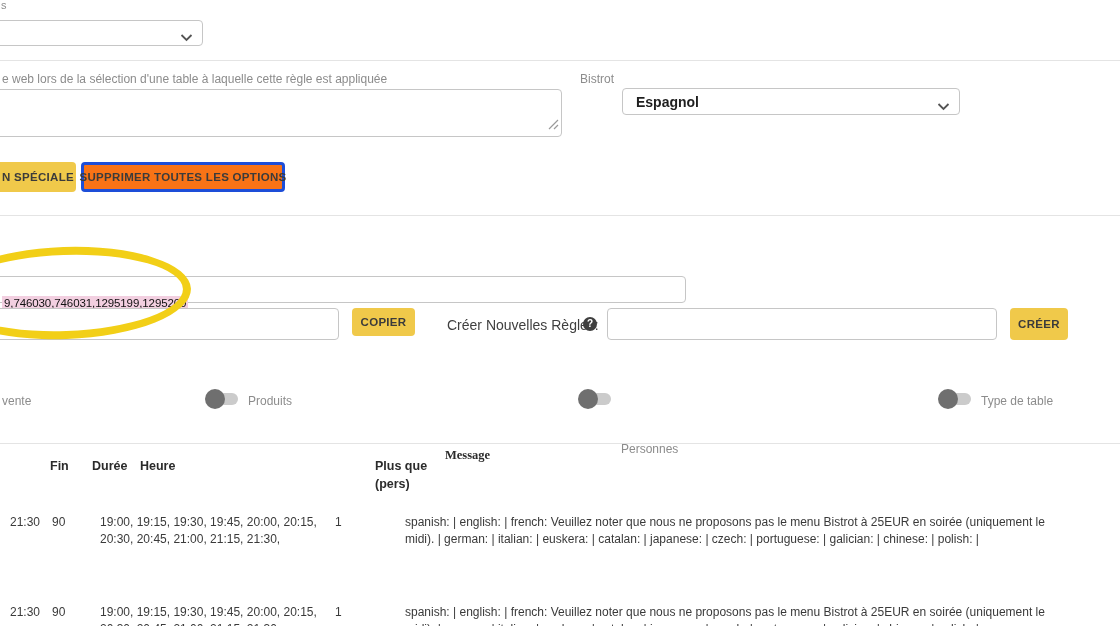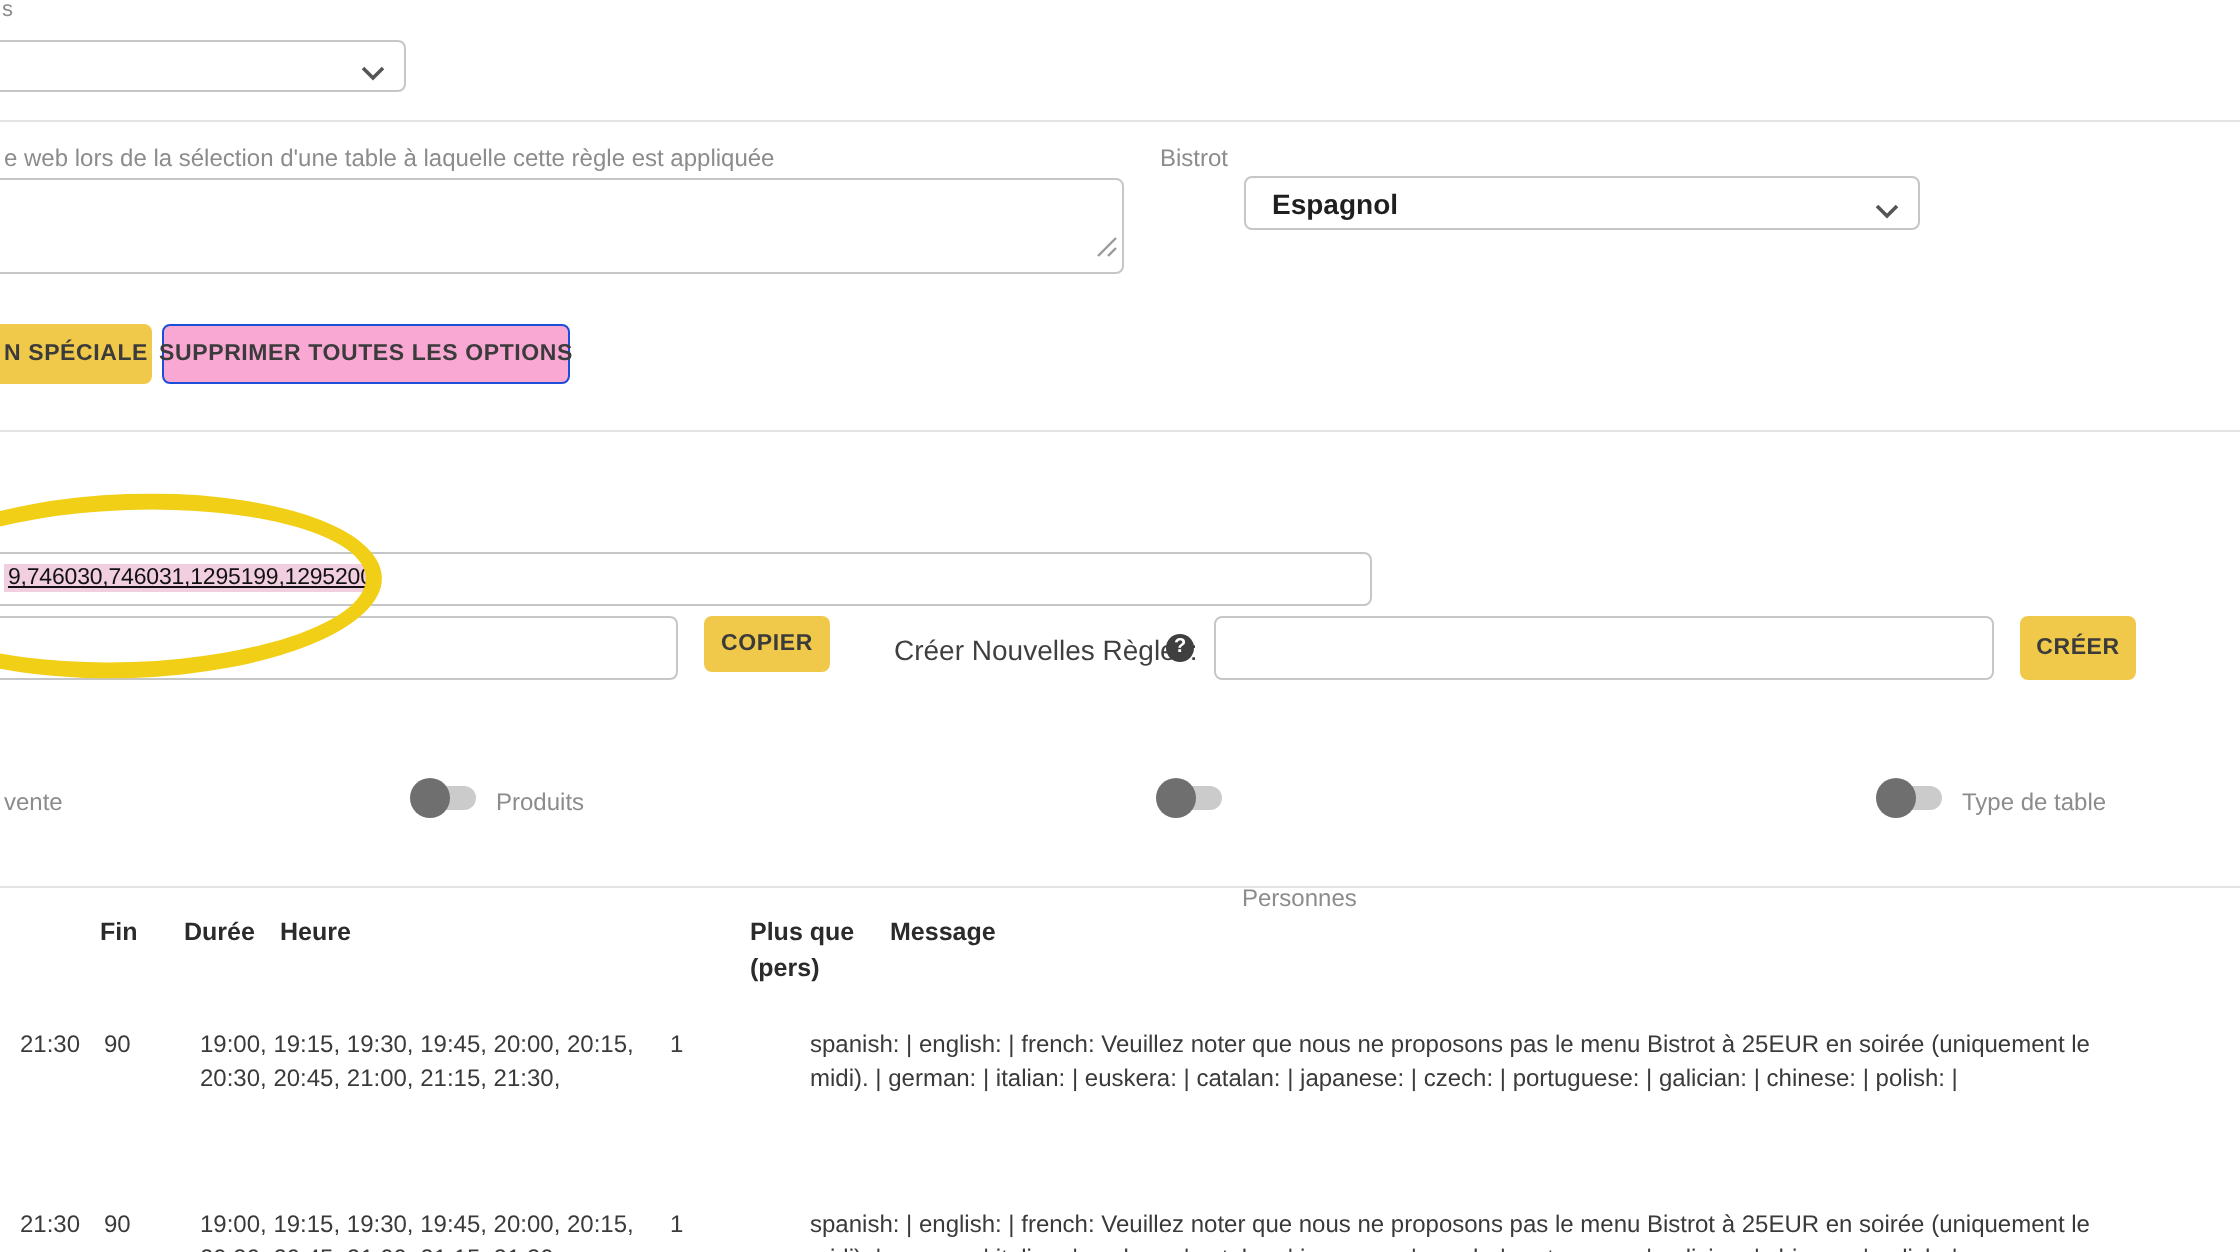--- a/index.html
+++ b/index.html
@@ -11,21 +11,21 @@
   .abs{position:absolute;}
   .divider{position:absolute;left:0;width:1120px;height:1px;background:#e4e4e4;}
   .lbl{position:absolute;font-size:12px;color:#8c8c8c;white-space:nowrap;}
   .inp{position:absolute;background:#fff;border:1px solid #c6c6c6;border-radius:4px;box-sizing:border-box;}
   .select{position:absolute;background:#fff;border:1px solid #c6c6c6;border-radius:4px;box-sizing:border-box;}
   .select .val{position:absolute;left:13px;top:50%;transform:translateY(-50%);font-size:14px;font-weight:bold;color:#1f1f1f;white-space:nowrap;}
   .chev{position:absolute;right:9px;top:50%;transform:translateY(-50%);width:13px;height:9px;}
   .btn{position:absolute;box-sizing:border-box;display:flex;align-items:center;justify-content:center;
        font-size:11.5px;font-weight:bold;color:#3b3b3b;letter-spacing:.3px;white-space:nowrap;cursor:pointer;}
   .btn-yellow{background:#F0C94A;border-radius:4px;}
-  .btn-white{background:#f9a8d4;border:1px solid #1d4ed8;border-radius:4px;}
+  .btn-white{background:#f97316;border:3px solid #1d4ed8;border-radius:4px;}
   .annot{position:absolute;left:-61px;top:247px;width:236px;height:76px;border:8px solid #F2CF17;
          border-radius:50%;transform:rotate(-2deg);pointer-events:none;z-index:9;}
   .sel-pink{background:#F2CFE0;font-size:11.5px;color:#111;white-space:nowrap;letter-spacing:-0.1px;}
   .toggle{position:absolute;width:34px;height:20px;cursor:pointer;}
   .toggle .track{position:absolute;left:3px;top:4px;width:30px;height:12px;background:#cbcbcb;border-radius:7px;}
   .toggle .knob{position:absolute;left:0;top:0;width:20px;height:20px;background:#6f6f6f;border-radius:50%;}
   .th{position:absolute;font-size:12.5px;font-weight:bold;color:#2b2b2b;line-height:18px;white-space:nowrap;margin-left:40px;}
   .td{position:absolute;font-size:12px;color:#3a3a3a;line-height:17px;white-space:nowrap;}
   .helpico{position:absolute;width:14px;height:14px;background:#3f3f3f;border-radius:50%;
            color:#fff;font-size:10px;font-weight:bold;text-align:center;line-height:14px;cursor:pointer;}
@@ -66,21 +66,21 @@
 </div>
 
 <div class="btn btn-yellow" style="left:0px;top:162px;width:76px;height:30px;border-radius:0 4px 4px 0;justify-content:flex-start;padding-left:2px;overflow:hidden;">N SPÉCIALE</div>
 <div class="btn btn-white" style="left:81px;top:162px;width:204px;height:30px;">SUPPRIMER TOUTES LES OPTIONS</div>
 
 <div class="divider" style="top:215px;"></div>
 
 <div class="annot"></div>
 
 <div class="inp" style="left:-12px;top:276px;width:698px;height:27px;">
-  <span class="sel-pink" style="position:absolute;left:13px;top:5px;padding:1px 2px;text-decoration:underline;">9,746030,746031,1295199,1295200</span>
+  <span class="sel-pink" style="position:absolute;left:13px;top:19px;padding:1px 2px;">9,746030,746031,1295199,1295200</span>
 </div>
 
 <div class="inp" style="left:-12px;top:308px;width:351px;height:32px;"></div>
 <div class="btn btn-yellow" style="left:352px;top:308px;width:63px;height:28px;">COPIER</div>
 <div class="abs" style="left:447px;top:317px;font-size:14px;color:#3f3f3f;white-space:nowrap;">Créer Nouvelles Règles:</div>
 <div class="helpico" style="left:583px;top:317px;">?</div>
 <div class="inp" style="left:607px;top:308px;width:390px;height:32px;"></div>
 <div class="btn btn-yellow" style="left:1010px;top:308px;width:58px;height:32px;">CRÉER</div>
 
 <div class="lbl" style="left:2px;top:394px;">vente</div>
@@ -103,21 +103,21 @@
 </div>
 <div class="lbl" style="left:981px;top:394px;">Type de table</div>
 
 <div class="divider" style="top:443px;"></div>
 
 <div class="th" style="left:10px;top:457px;">Fin</div>
 <div class="th" style="left:52px;top:457px;text-align:center;">Durée</div>
 <div class="th" style="left:100px;top:457px;">Heure</div>
 <div class="th" style="left:335px;top:457px;">Plus que</div>
 <div class="th" style="left:335px;top:475px;">(pers)</div>
-<div class="th" style="left:405px;top:457px;">Message</div>
+<div class="th" style="left:405px;top:446px;font-family:Liberation Serif, serif;">Message</div>
 <div class="th" style="left:1103px;top:457px;">Pr</div>
 
 <div>
   <div class="td" style="left:10px;top:514px;">21:30</div>
   <div class="td" style="left:52px;top:514px;">90</div>
   <div class="td" style="left:100px;top:514px;">19:00, 19:15, 19:30, 19:45, 20:00, 20:15,</div>
   <div class="td" style="left:100px;top:531px;">20:30, 20:45, 21:00, 21:15, 21:30,</div>
   <div class="td" style="left:335px;top:514px;">1</div>
   <div class="td" style="left:405px;top:514px;">spanish: | english: | french: Veuillez noter que nous ne proposons pas le menu Bistrot à 25EUR en soirée (uniquement le</div>
   <div class="td" style="left:405px;top:531px;">midi). | german: | italian: | euskera: | catalan: | japanese: | czech: | portuguese: | galician: | chinese: | polish: |</div>

